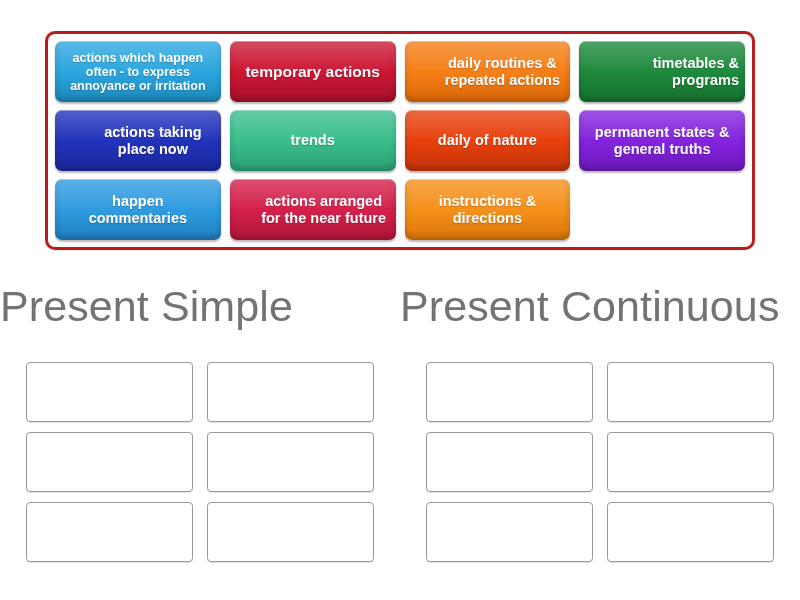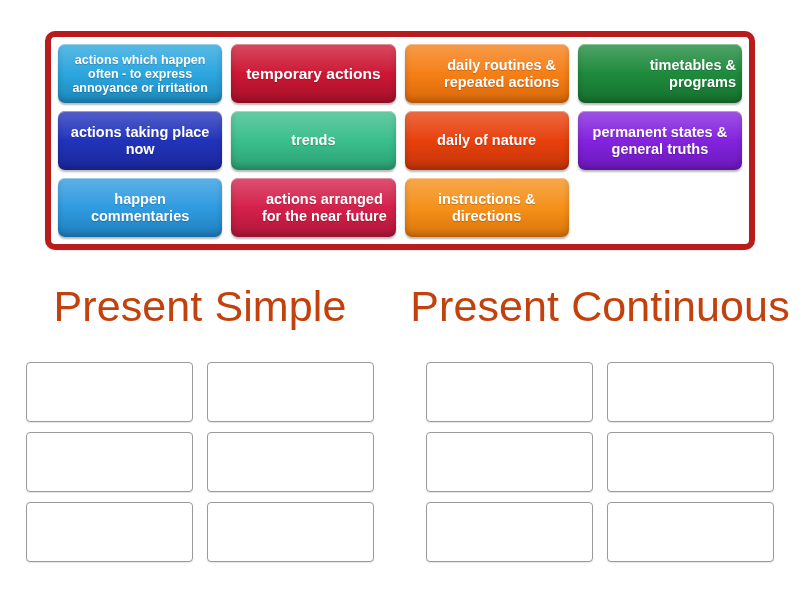--- a/index.html
+++ b/index.html
@@ -22,21 +22,21 @@
 
   
   .tile-tray {
     position: absolute;
     left: 45px;
     top: 31px;
     width: 710px;
     height: 219px;
     box-sizing: border-box;
     background: #ffffff;
-    border: 6px solid #b91c1c;
+    border: 3px solid #b91c1c;
     border-radius: 10px;
     box-shadow: 0 1px 2px rgba(0,0,0,0.10);
     padding: 7px 7px;
   }
 
   .tile-grid {
     display: grid;
     grid-template-columns: repeat(4, 1fr);
     grid-template-rows: repeat(3, 1fr);
     gap: 8px 9px;
@@ -88,24 +88,24 @@
     left: 0;
     top: 283px;
     width: 800px;
   }
   .column-heads {
     display: flex;
     width: 800px;
   }
   .col-head {
     flex: 1 1 50%;
-    text-align: center;
+    text-align: left;
     font-size: 43px;
     font-weight: 400;
-    color: #c2410c;
+    color: #737373;
     letter-spacing: 0.1px;
     line-height: 1.1;
   }
 
   
   .zones-wrap {
     position: absolute;
     top: 362px;
     left: 0;
     width: 800px;
@@ -140,21 +140,21 @@
         </div>
         <div class="tile fs-lg" style="background: linear-gradient(rgb(204, 23, 52) 0%, rgb(204, 23, 52) 52%, rgb(165, 16, 42) 100%);">
           <span class="tile-label">temporary actions</span>
         </div>
         <div class="tile fs-md" style="background: linear-gradient(rgb(245, 127, 23) 0%, rgb(245, 127, 23) 52%, rgb(217, 103, 8) 100%); padding-left: 36px;">
           <span class="tile-label">daily routines &amp; repeated actions</span>
         </div>
         <div class="tile fs-md" style="background: linear-gradient(rgb(30, 138, 60) 0%, rgb(30, 138, 60) 52%, rgb(22, 112, 47) 100%); text-align: right;">
           <span class="tile-label">timetables &amp; programs</span>
         </div>
-        <div class="tile fs-md" style="background: linear-gradient(rgb(34, 51, 187) 0%, rgb(34, 51, 187) 52%, rgb(26, 39, 153) 100%);">
+        <div class="tile fs-md" style="background: linear-gradient(rgb(34, 51, 187) 0%, rgb(34, 51, 187) 52%, rgb(26, 39, 153) 100%); padding-left: 36px;">
           <span class="tile-label">actions taking place now</span>
         </div>
         <div class="tile fs-md" style="background: linear-gradient(rgb(58, 190, 140) 0%, rgb(58, 190, 140) 52%, rgb(42, 158, 114) 100%);">
           <span class="tile-label">trends</span>
         </div>
         <div class="tile fs-md" style="background: linear-gradient(rgb(232, 64, 12) 0%, rgb(232, 64, 12) 52%, rgb(194, 51, 9) 100%);">
           <span class="tile-label">daily of nature</span>
         </div>
         <div class="tile fs-md" style="background: linear-gradient(rgb(131, 35, 222) 0%, rgb(131, 35, 222) 52%, rgb(106, 24, 184) 100%);">
           <span class="tile-label">permanent states &amp; general truths</span>

